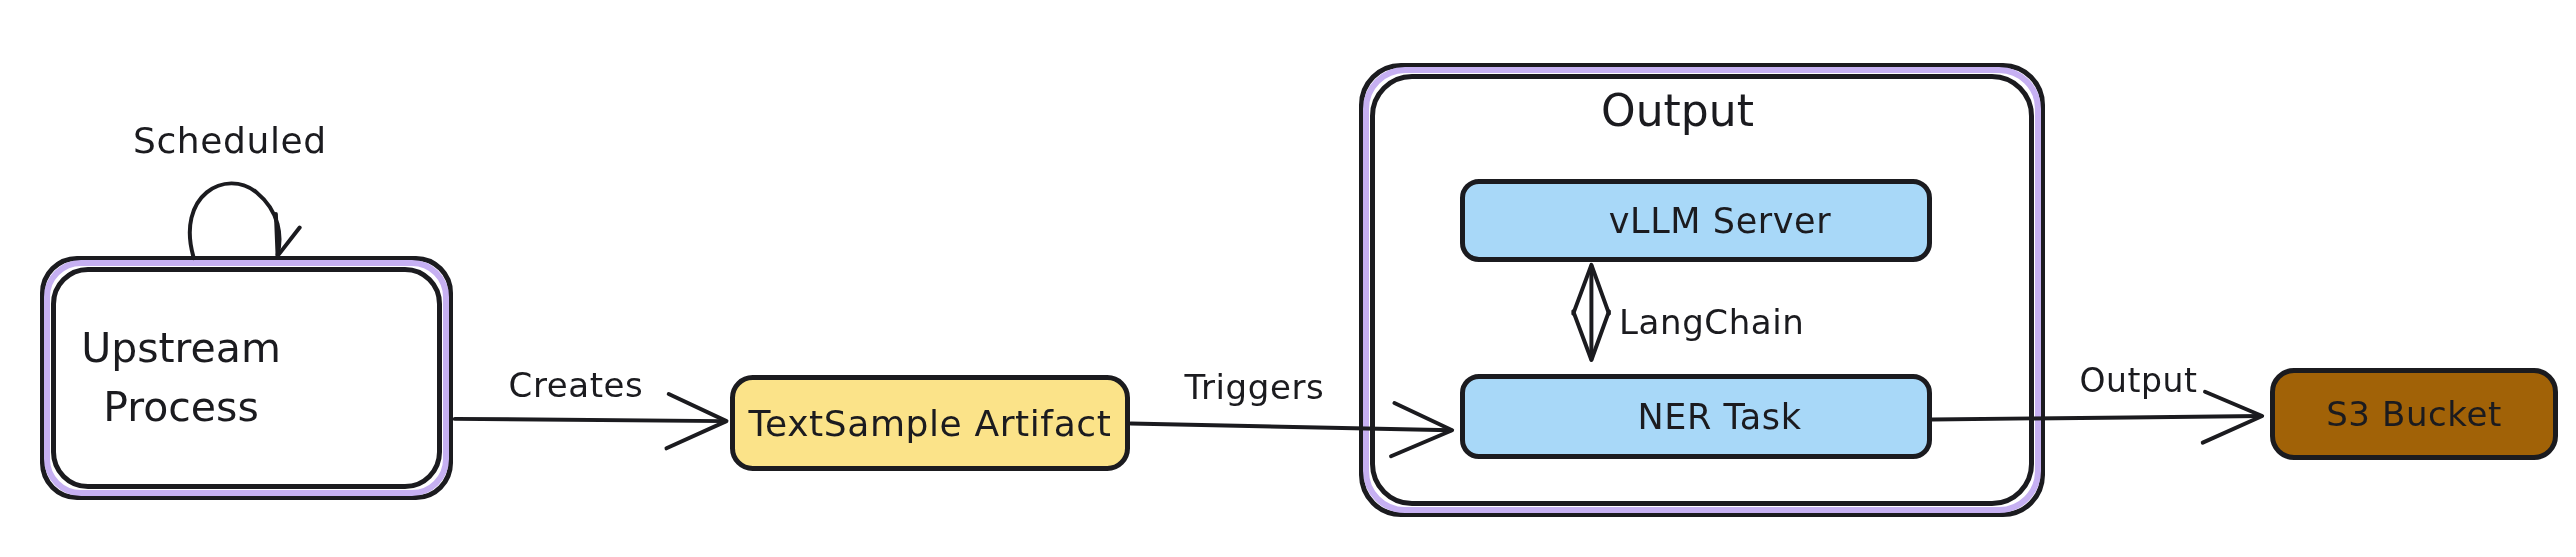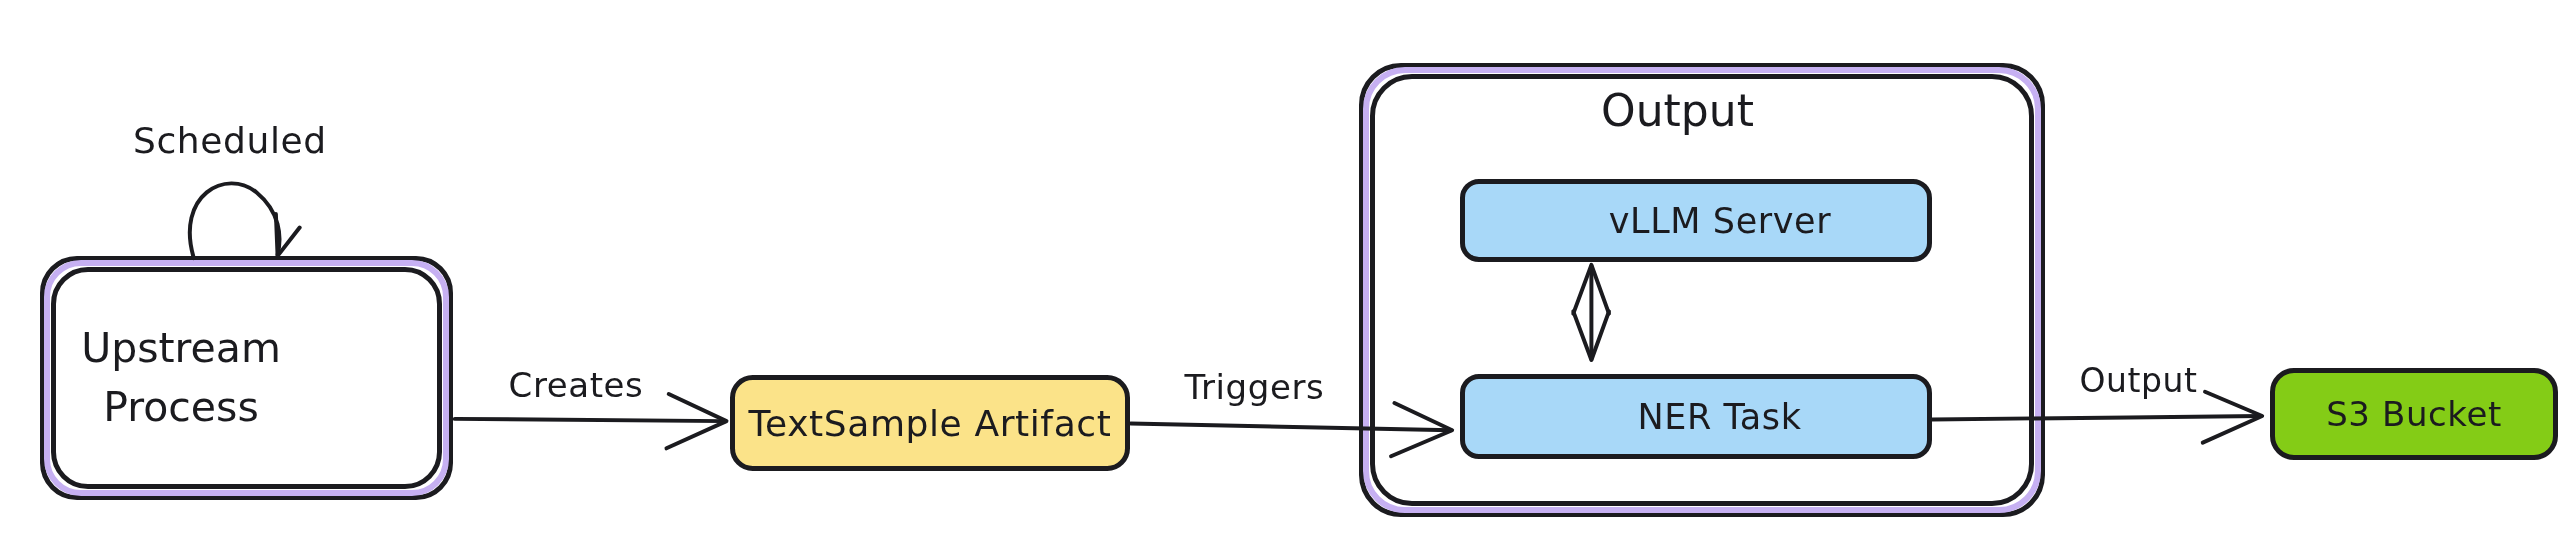--- a/index.html
+++ b/index.html
@@ -111,25 +111,26 @@
   <div id="upstream" class="frame">
     <div class="label">Upstream Process</div>
   </div>
 
   <div id="actor" class="frame"></div>
   <div id="actor-title">Output</div>
 
   <div id="textsample" class="node" style="background: rgb(251, 227, 137);">TextSample Artifact</div>
   <div id="vllm" class="node" style="background: rgb(168, 216, 248); padding-left: 48px;">vLLM Server</div>
   <div id="ner" class="node" style="background: rgb(168, 216, 248); padding-left: 47px;">NER Task</div>
-  <div id="s3" class="node" style="background: #84cc16; text-align: right;">S3 Bucket</div>
+  <div id="s3" class="node" style="background: #a16207; text-align: right;">S3 Bucket</div>
 
   <div id="lbl-scheduled" class="edge-label">Scheduled</div>
   <div id="lbl-creates" class="edge-label">Creates</div>
   <div id="lbl-triggers" class="edge-label">Triggers</div>
+  <div id="lbl-langchain" class="edge-label">LangChain</div>
   <div id="lbl-output" class="edge-label">Output</div>
 
   <svg id="edges" viewBox="0 0 4548 984" xmlns="http://www.w3.org/2000/svg">
 
     <g>
       <path d="M 341 456 C 308 345, 398 296, 452 340 C 493 374, 497 418, 489 450" stroke-width="9"></path>
       <polyline points="528,402 489,452 486,378" stroke-width="6"></polyline>
     </g>
 
     <g>

